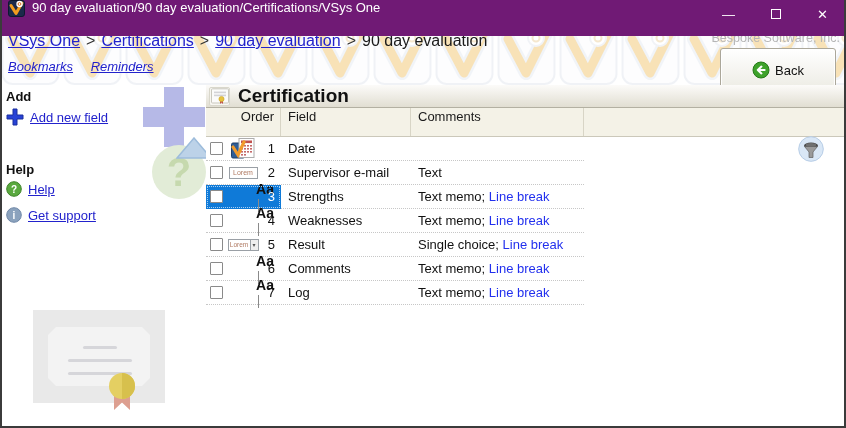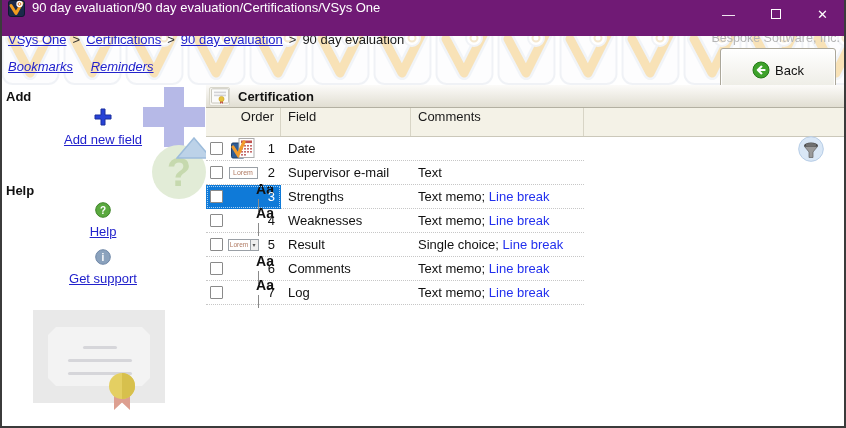--- a/index.html
+++ b/index.html
@@ -13,49 +13,49 @@
   .titlebar .title { color:#fff; font-size:13px; flex:1; white-space:nowrap; overflow:hidden; }
   .win-controls { display:flex; height:28px; }
   .win-btn { width:47px; height:28px; display:flex; align-items:center; justify-content:center; color:#fff; font-size:13px; cursor:default; }
   .win-btn.max span.sq { display:inline-block; width:10px; height:10px; border:1.5px solid #fff; }
 
   
   .wm-strip { position:absolute; top:28px; left:0; width:846px; height:60px; overflow:hidden; z-index:1; opacity:.8; }
   .wm-strip .tiles { display:flex; margin-top:-3px; }
 
   
-  .crumb-row { position:absolute; top:32px; left:8px; font-size:13px; color:#1a1a1a; z-index:5; white-space:nowrap; }
+  .crumb-row { position:absolute; top:32px; left:8px; font-size:16px; color:#1a1a1a; z-index:5; white-space:nowrap; }
   .crumb-row a.crumb { color:#2222cc; text-decoration:underline; cursor:pointer; }
   .crumb-row .sep { margin:0 6px; color:#333; }
   .company { position:absolute; top:31px; right:6px; font-size:12.5px; color:#b6b6b6; z-index:5; }
   .back-btn { position:absolute; top:48px; left:720px; width:116px; height:44px; z-index:6;
               display:flex; align-items:center; justify-content:center; gap:5px;
               background:linear-gradient(#ffffff,#ecebe3); border:1px solid #aba79a; border-radius:3px;
               font-size:13px; color:#111; cursor:pointer; box-shadow:0 0 0 1px #fff inset; }
   .links-row { position:absolute; top:59px; left:8px; font-size:13px; z-index:5; }
   .links-row a { color:#2222cc; font-style:italic; text-decoration:underline; margin-right:14px; cursor:pointer; }
 
   
   .sidebar { position:absolute; top:85px; left:0; width:200px; bottom:2px; z-index:4; }
   .side-head { font-size:13px; font-weight:bold; color:#111; margin:4px 0 4px 6px; }
-  .side-link-row { display:flex; align-items:center; gap:6px; margin:4px 0 10px 6px;flex-direction:column; }
+  .side-link-row { display:flex; align-items:center; gap:6px; margin:4px 0 10px 6px; }
   .side-link-row a { color:#2222cc; font-size:13px; text-decoration:underline; cursor:pointer; }
   .plus-watermark { position:absolute; left:143px; top:2px; z-index:0; }
   .q-watermark { position:absolute; left:152px; top:60px; width:54px; height:54px; border-radius:50%;
                  background:#e2ecd7; color:#c6d9ae; font-size:40px; font-weight:bold; text-align:center; line-height:54px; z-index:0; }
   .tri-watermark { position:absolute; left:176px; top:52px; z-index:0; }
   .cert-art { position:absolute; left:33px; top:225px; z-index:0; }
 
   
   .panel { position:absolute; left:206px; top:85px; width:638px; height:341px; background:#fff; z-index:10; }
   .panel-titlebar { height:23px; display:flex; align-items:center; gap:8px; padding-left:3px;
                     background:linear-gradient(#fcfbf9,#e1ded2); border-bottom:1px solid #b3b0a2; }
   .panel-titlebar .cert-icon-box { width:21px; height:19px; display:flex; align-items:center; justify-content:center;
                     background:#f7f6f1; border:1px solid #d9d7cb; border-radius:2px; }
-  .panel-titlebar .panel-title { font-size:13px; font-weight:bold; color:#111; }
+  .panel-titlebar .panel-title { font-size:19px; font-weight:bold; color:#111; }
   .col-header { height:29px; display:flex; background:#f4f2e7; border-bottom:1px solid #cbc8ba; font-size:13px; color:#1a1a1a; }
   .col-header .c { line-height:18px; border-right:1px solid #d8d5c6; cursor:default; }
   .col-header .c1 { width:75px; text-align:right; padding-right:6px; }
   .col-header .c2 { width:130px; padding-left:7px; }
   .col-header .c3 { width:173px; padding-left:7px; }
 
   .rows { width:378px; }
   .trow { height:24px; display:flex; align-items:center; border-bottom:1px dotted #c7c7c7; font-size:13px; color:#111; }
   .rowsel { width:75px; height:24px; display:flex; align-items:center; padding-left:4px; }
   .rowsel.selected { background:#0f7ad8; outline:1px dotted #a8cff2; outline-offset:-2px; }

